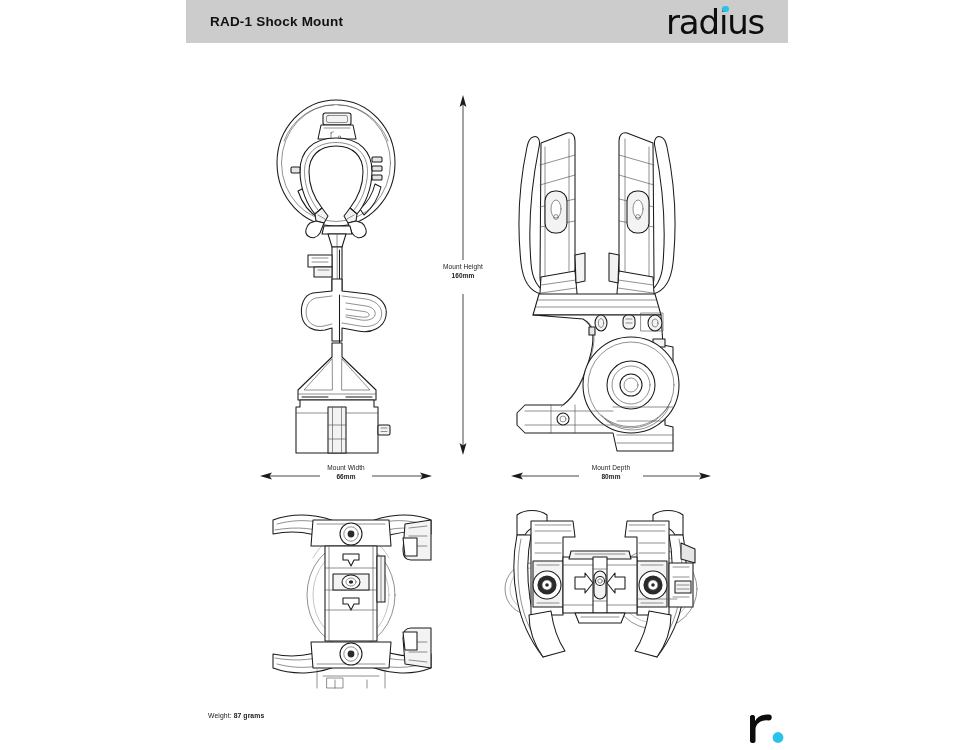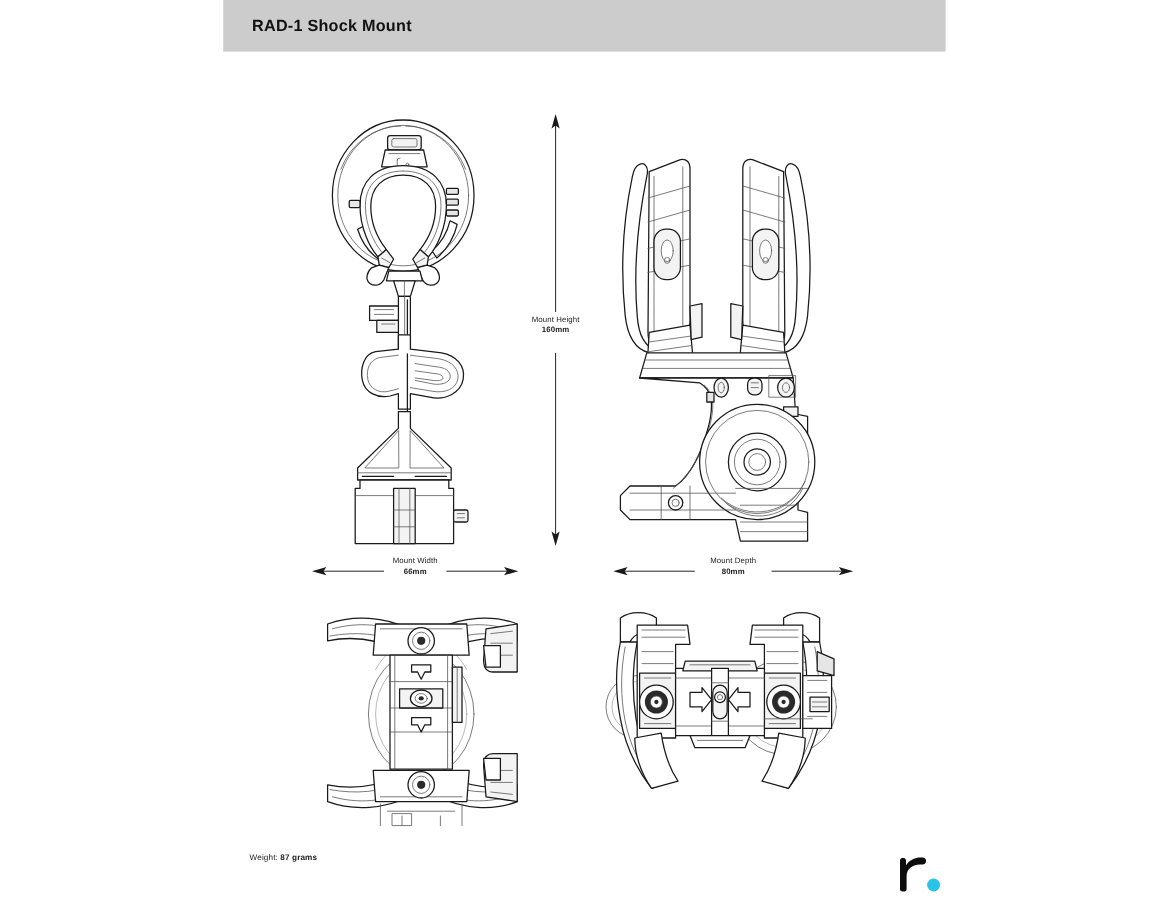--- a/index.html
+++ b/index.html
@@ -144,20 +144,24 @@
     height: 40px;
   }
 </style>
 </head>
 <body>
 
 <div id="page">
 
   <div id="header-bar">
     <div id="header-title">RAD-1 Shock Mount</div>
+    <div id="brand-logo">
+      <span id="brand-wordmark">radius</span>
+      <span id="brand-dot"></span>
+    </div>
   </div>
 
   <div id="drawings">
 
     <div class="view" id="view-front" style="left:268px; top:52px; width:150px; height:360px;">
       <svg viewBox="0 0 150 360" width="150" height="360" aria-hidden="true">
 
         <ellipse class="ln fillw" cx="68" cy="68" rx="59" ry="63"></ellipse>
         <ellipse class="ln-thin" cx="68" cy="68" rx="54.5" ry="58.5"></ellipse>
 

